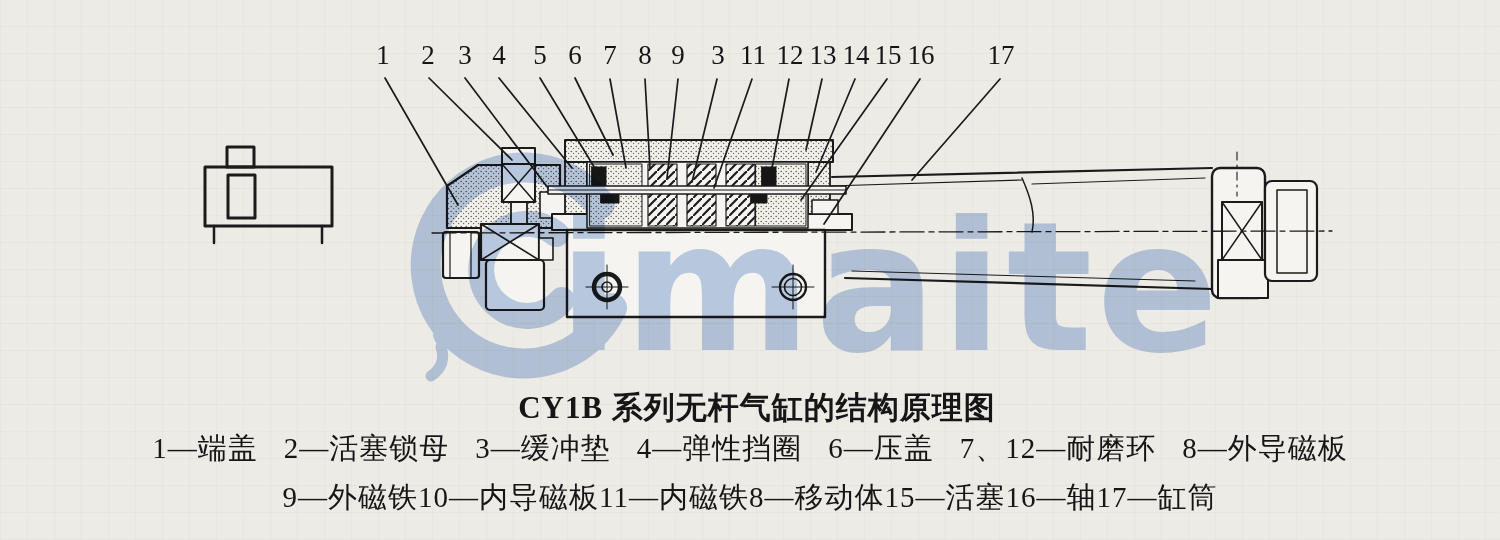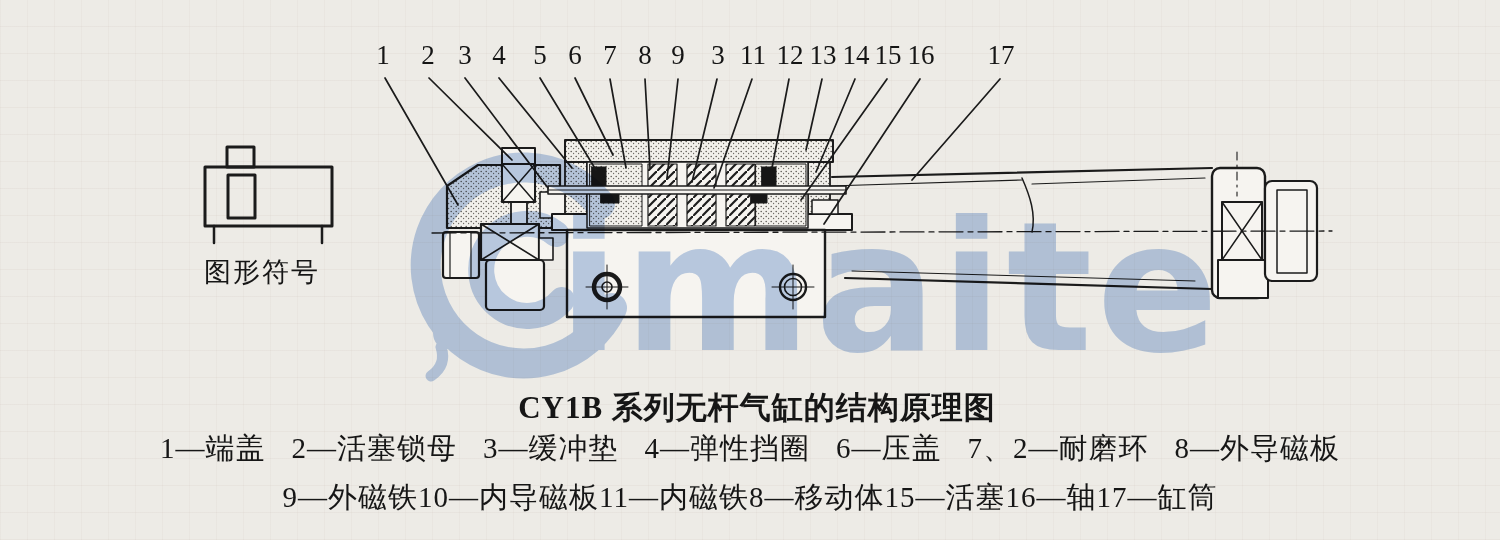--- a/index.html
+++ b/index.html
@@ -195,30 +195,29 @@
     <span class="callout" style="left:718px">3</span>
     <span class="callout" style="left:753px">11</span>
     <span class="callout" style="left:790px">12</span>
     <span class="callout" style="left:823px">13</span>
     <span class="callout" style="left:856px">14</span>
     <span class="callout" style="left:888px">15</span>
     <span class="callout" style="left:921px">16</span>
     <span class="callout" style="left:1001px">17</span>
   </div>
 
-  <div class="symbol-label">图形符号</div>
   <div class="title">CY1B 系列无杆气缸的结构原理图</div>
 
   <div class="legend-row" id="legend-row-1">
     <span>1—端盖</span>
     <span>2—活塞锁母</span>
     <span>3—缓冲垫</span>
     <span>4—弹性挡圈</span>
     <span>6—压盖</span>
-    <span>7、2—耐磨环</span>
+    <span>7、12—耐磨环</span>
     <span>8—外导磁板</span>
   </div>
   <div class="legend-row" id="legend-row-2">
     <span>9—外磁铁</span>
     <span>10—内导磁板</span>
     <span>11—内磁铁</span>
     <span>8—移动体</span>
     <span>15—活塞</span>
     <span>16—轴</span>
     <span>17—缸筒</span>

